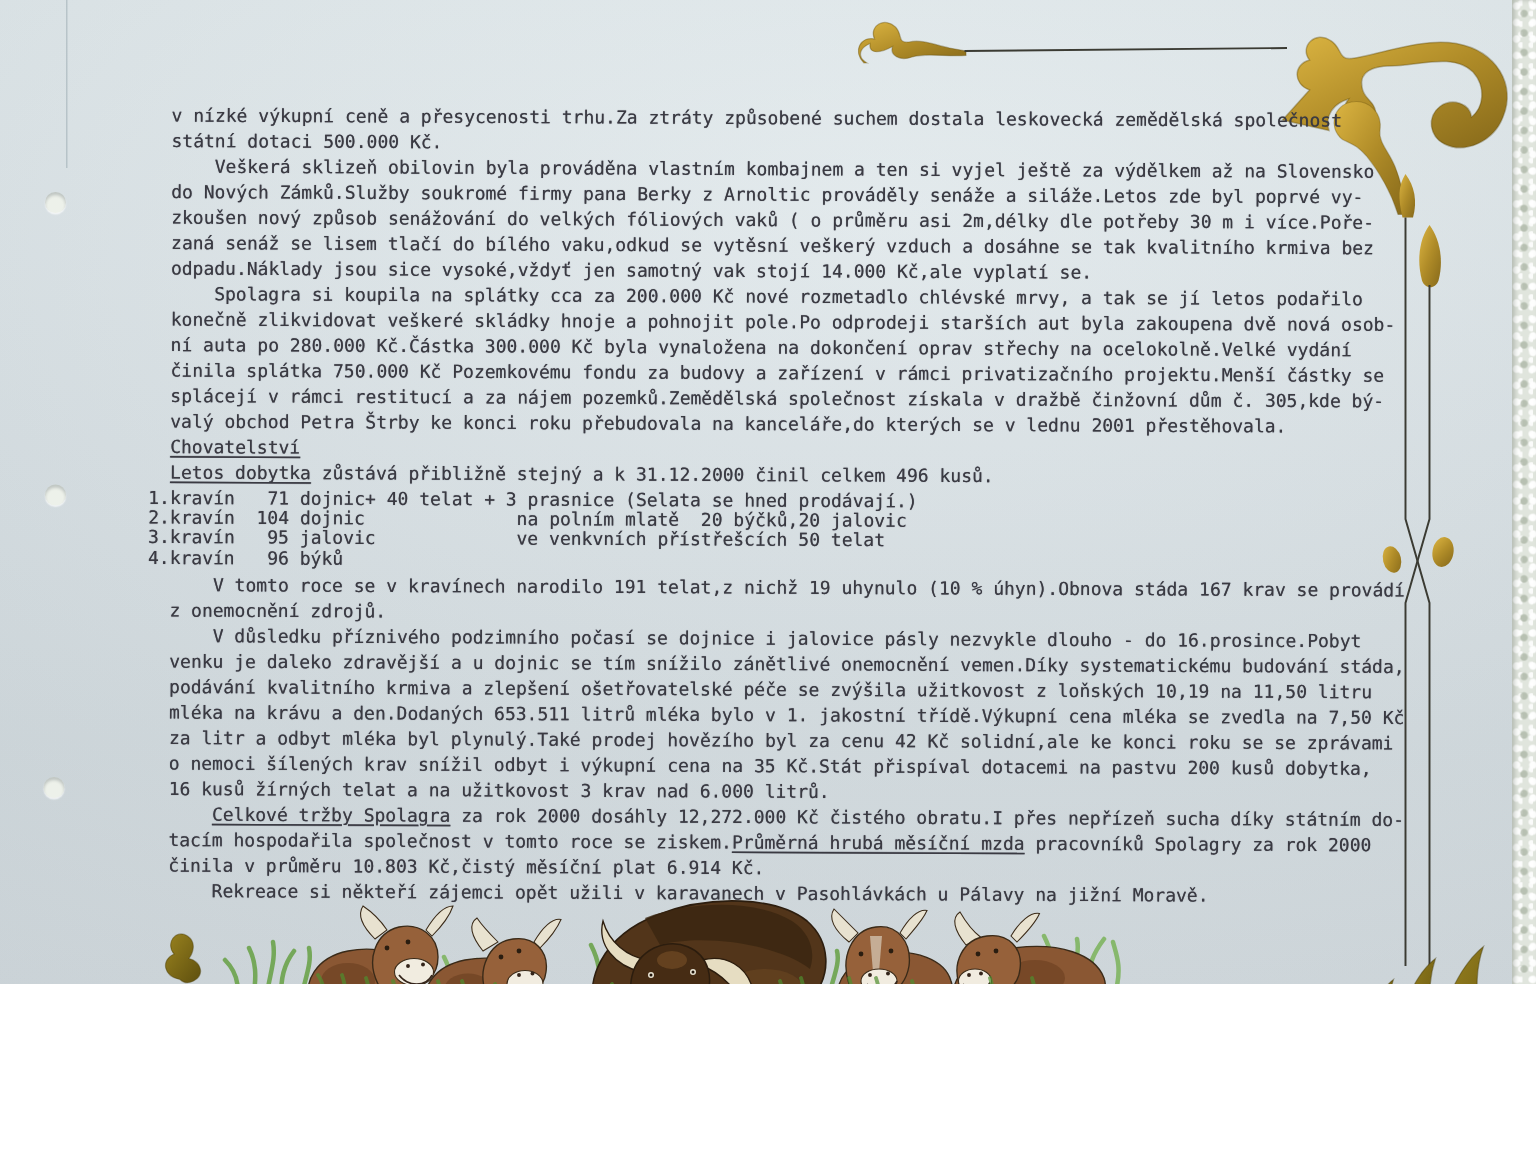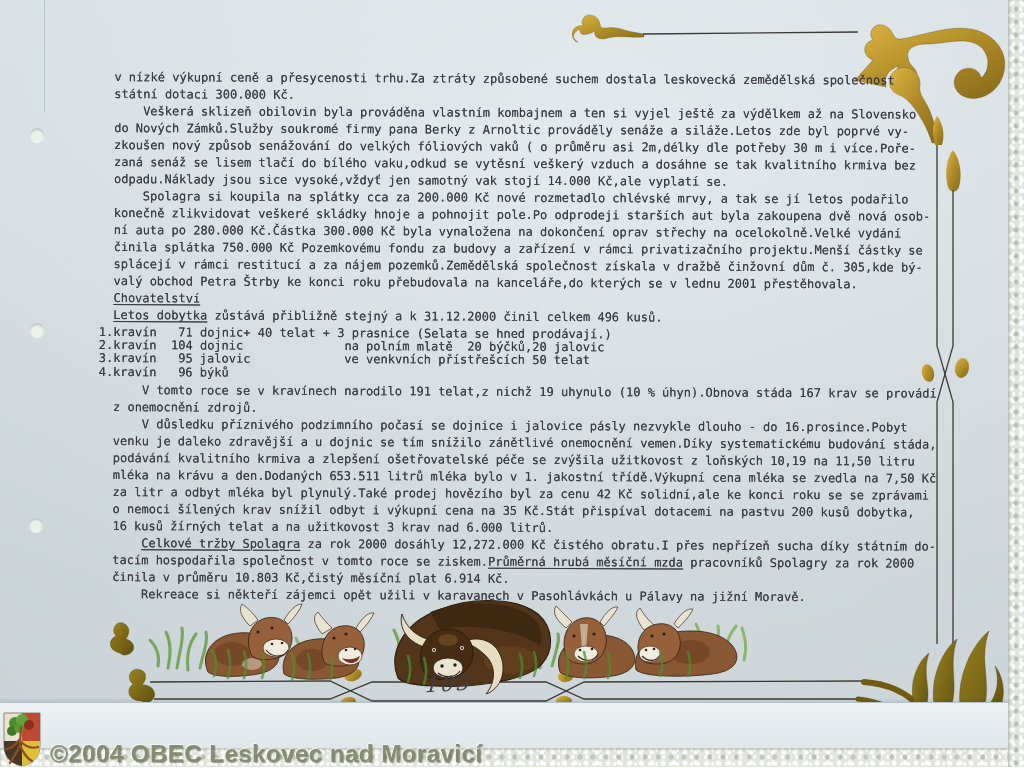--- a/index.html
+++ b/index.html
@@ -1,16 +1,16 @@
 <!DOCTYPE html>
 <html><head>
 <meta charset="utf-8">
 <style>
   html,body{margin:0;padding:0;}
-  .scene{position:relative;width:1024px;height:767px;overflow:hidden;
+  .scene{position:relative;width:1024px;height:656px;overflow:hidden;
     background:linear-gradient(180deg,#dee7ea 0%,#d7e0e4 45%,#d4dde1 75%,#d8e0e4 100%);
     font-family:"DejaVu Sans Mono",monospace;}
   .vignette{position:absolute;inset:0;pointer-events:none;
     background:radial-gradient(130% 110% at 58% 22%, rgba(255,255,255,0.22), rgba(20,30,40,0.07) 85%);}
   .crease{position:absolute;left:44px;top:0;width:1px;height:112px;background:rgba(120,140,150,0.35);}
   .ornaments{position:absolute;left:0;top:0;}
   .text-block{position:absolute;left:100px;top:69px;transform:rotate(0.25deg);transform-origin:0 0;}
   .tline{white-space:pre;font:12px/17px "DejaVu Sans Mono",monospace;color:#3a3a42;
     text-shadow:0 0 0.5px rgba(45,45,60,0.75);}
   .tline.tight{line-height:13.2px;}
@@ -172,21 +172,21 @@
       <circle cx="646" cy="650" r="1.3" fill="#33241a"></circle>
         <circle cx="654" cy="649" r="1.3" fill="#33241a"></circle>
       <circle cx="652" cy="636" r="1.6" fill="#2a1d10"></circle>
         <circle cx="664" cy="634" r="1.6" fill="#2a1d10"></circle>
       <path d="M566,678 C570,666 568,658 566,652 M584,678 C588,666 586,658 584,652 M608,678 C612,668 610,660 608,654 M660,676 C664,666 662,658 660,652 M688,676 C692,666 690,658 688,652" fill="none" stroke="#4f8f2f" stroke-width="2.6" stroke-linecap="round" opacity="0.7"></path>
     </g>
   </svg>
 
   <div class="text-block">
       <div class="tline"><span>  v nízké výkupní ceně a přesycenosti trhu.Za ztráty způsobené suchem dostala leskovecká zemědělská společnost</span></div>
-      <div class="tline"><span>  státní dotaci 300.000 Kč.</span></div>
+      <div class="tline"><span>  státní dotaci 500.000 Kč.</span></div>
       <div class="tline"><span>      Veškerá sklizeň obilovin byla prováděna vlastním kombajnem a ten si vyjel ještě za výdělkem až na Slovensko</span></div>
       <div class="tline"><span>  do Nových Zámků.Služby soukromé firmy pana Berky z Arnoltic prováděly senáže a siláže.Letos zde byl poprvé vy-</span></div>
       <div class="tline"><span>  zkoušen nový způsob senážování do velkých fóliových vaků ( o průměru asi 2m,délky dle potřeby 30 m i více.Poře-</span></div>
       <div class="tline"><span>  zaná senáž se lisem tlačí do bílého vaku,odkud se vytěsní veškerý vzduch a dosáhne se tak kvalitního krmiva bez</span></div>
       <div class="tline"><span>  odpadu.Náklady jsou sice vysoké,vždyť jen samotný vak stojí 14.000 Kč,ale vyplatí se.</span></div>
       <div class="tline"><span>      Spolagra si koupila na splátky cca za 200.000 Kč nové rozmetadlo chlévské mrvy, a tak se jí letos podařilo</span></div>
       <div class="tline"><span>  konečně zlikvidovat veškeré skládky hnoje a pohnojit pole.Po odprodeji starších aut byla zakoupena dvě nová osob-</span></div>
       <div class="tline"><span>  ní auta po 280.000 Kč.Částka 300.000 Kč byla vynaložena na dokončení oprav střechy na ocelokolně.Velké vydání</span></div>
       <div class="tline"><span>  činila splátka 750.000 Kč Pozemkovému fondu za budovy a zařízení v rámci privatizačního projektu.Menší částky se</span></div>
       <div class="tline"><span>  splácejí v rámci restitucí a za nájem pozemků.Zemědělská společnost získala v dražbě činžovní dům č. 305,kde bý-</span></div>

